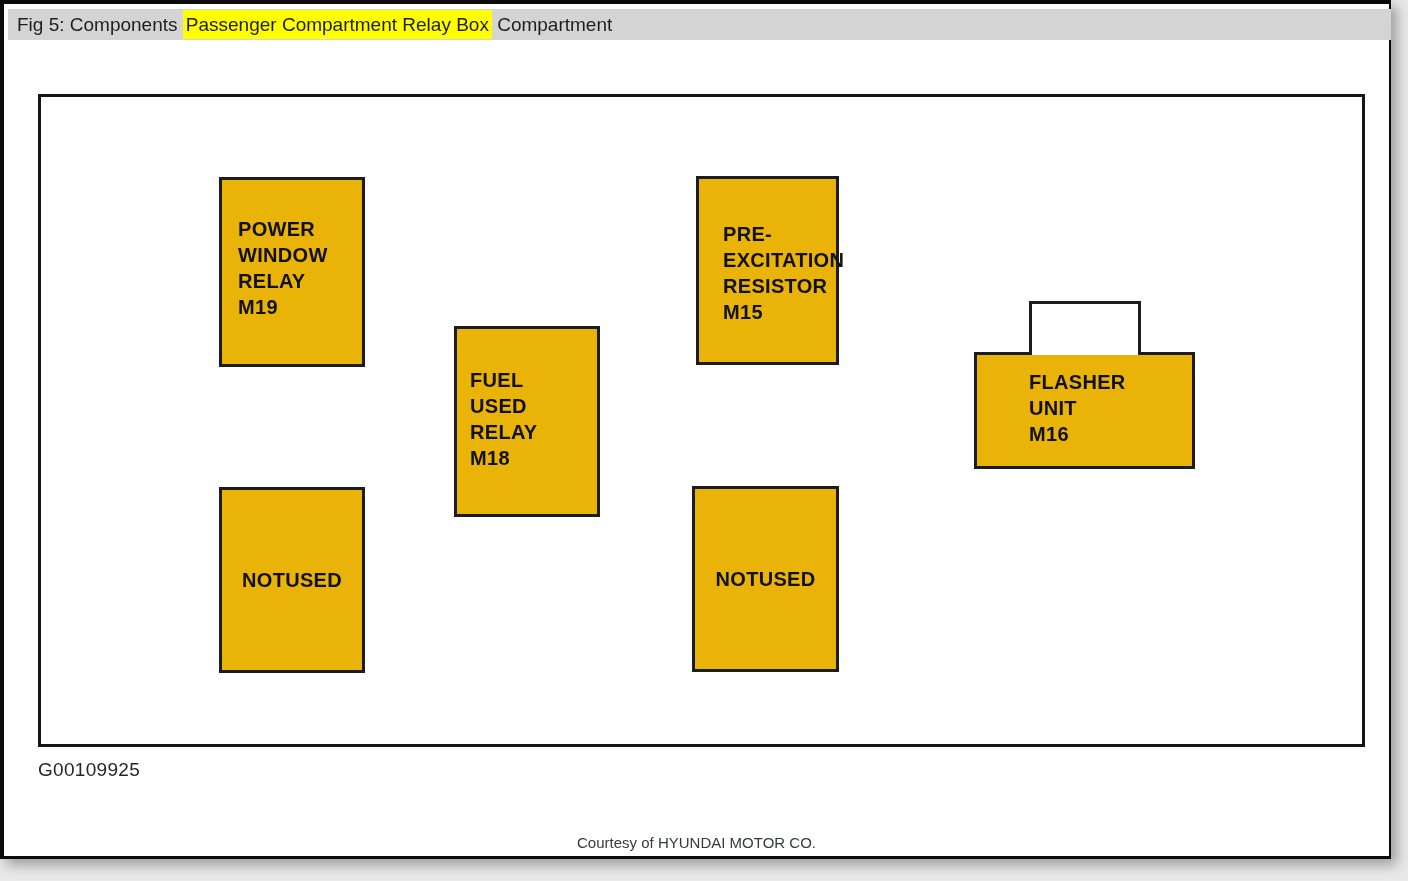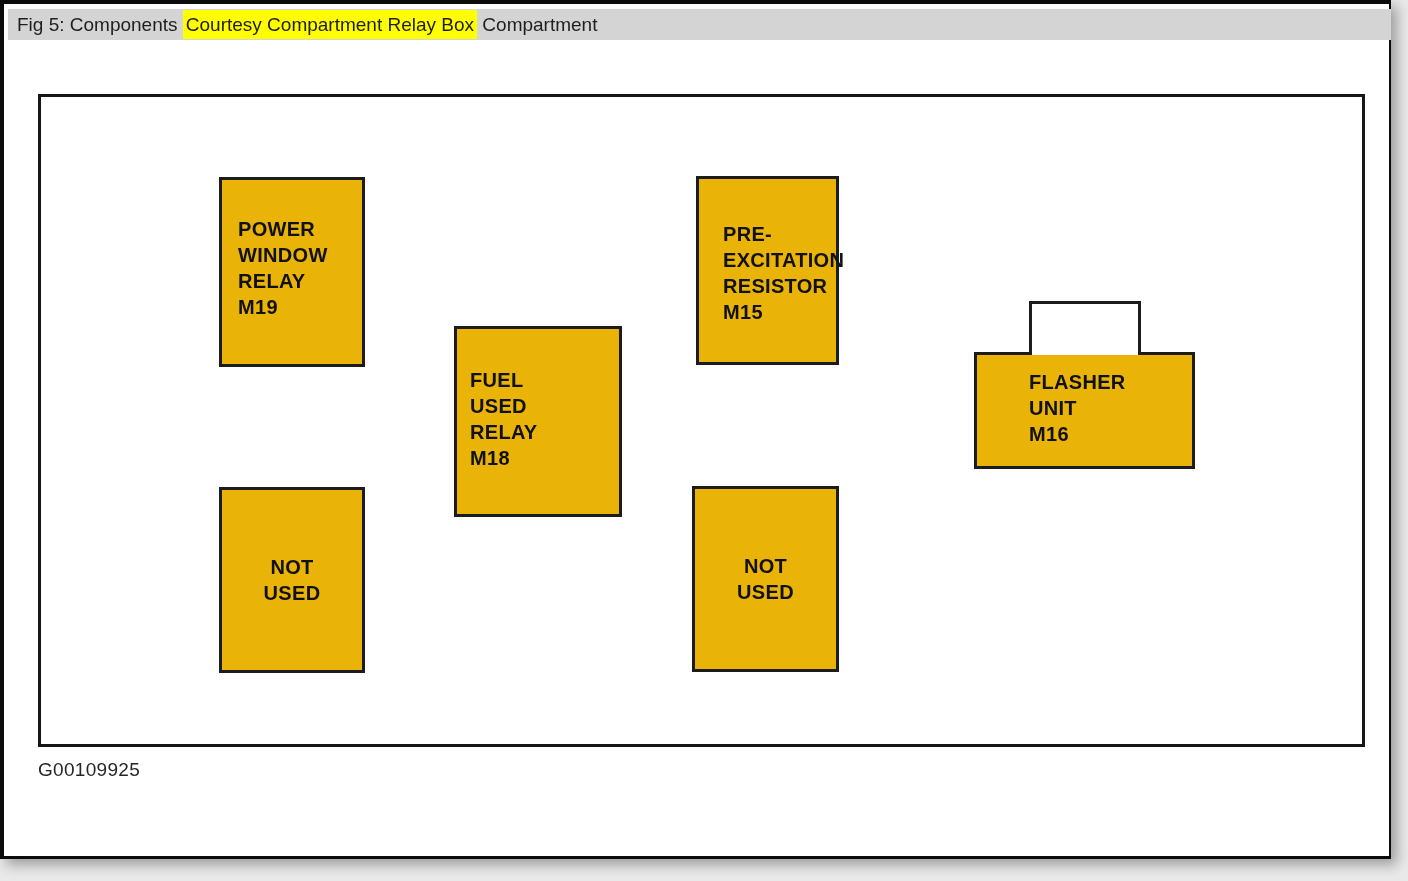--- a/index.html
+++ b/index.html
@@ -54,38 +54,38 @@
     border: 3px solid #1c1c1c;
     background: #eab308;
     color: #111111;
     font-weight: bold;
     font-size: 20px;
     line-height: 26px;
     letter-spacing: 0.3px;
   }
   .comp span { display: block; }
   #box-power   { left: 215px; top: 173px; width: 146px; height: 190px; padding: 36px 0 0 16px; }
-  #box-fuel    { left: 450px; top: 322px; width: 168px; height: 191px; padding: 38px 0 0 13px; }
+  #box-fuel    { left: 450px; top: 322px; width: 146px; height: 191px; padding: 38px 0 0 13px; }
   #box-preexc  { left: 692px; top: 172px; width: 143px; height: 189px; padding: 42px 0 0 24px; }
   #box-flasher { left: 970px; top: 348px; width: 221px; height: 117px; padding: 14px 15px 0 52px; }
   #tab-flasher {
     position: absolute;
     left: 1025px; top: 297px;
     width: 112px; height: 54px;
     box-sizing: border-box;
     border: 3px solid #1c1c1c;
     border-bottom: none;
     background: #ffffff;
     z-index: 2;
   }
   #box-notused1 { left: 215px; top: 483px; width: 146px; height: 186px; }
   #box-notused2 { left: 688px; top: 482px; width: 147px; height: 186px; }
   .centered-box {
     display: flex;
-    flex-direction: column;
+    flex-direction: row;
     justify-content: center;
     align-items: center;
     text-align: center;
   }
   .figure-code {
     position: absolute;
     left: 34px; top: 755px;
     font-size: 19px;
     color: #262626;
     letter-spacing: 0.3px;
@@ -98,21 +98,21 @@
     font-size: 15px;
     color: #333a42;
   }
 </style>
 </head>
 <body>
 
 <div class="panel">
 
   <div class="titlebar">
-    <span>Fig 5: Components </span><span class="hl">Courtesy Compartment Relay Box</span><span> Compartment</span>
+    <span>Fig 5: Components </span><span class="hl">Passenger Compartment Relay Box</span><span> Compartment</span>
   </div>
 
   <div class="outer-rect"></div>
 
   <div class="comp" id="box-power">
     <span>POWER</span>
     <span>WINDOW</span>
     <span>RELAY</span>
     <span>M19</span>
   </div>
@@ -143,14 +143,15 @@
     <span>USED</span>
   </div>
 
   <div class="comp centered-box" id="box-notused2">
     <span>NOT</span>
     <span>USED</span>
   </div>
 
   <div class="figure-code">G00109925</div>
 
+  <div class="courtesy">Courtesy of HYUNDAI MOTOR CO.</div>
 
 </div>
 
 </body></html>

